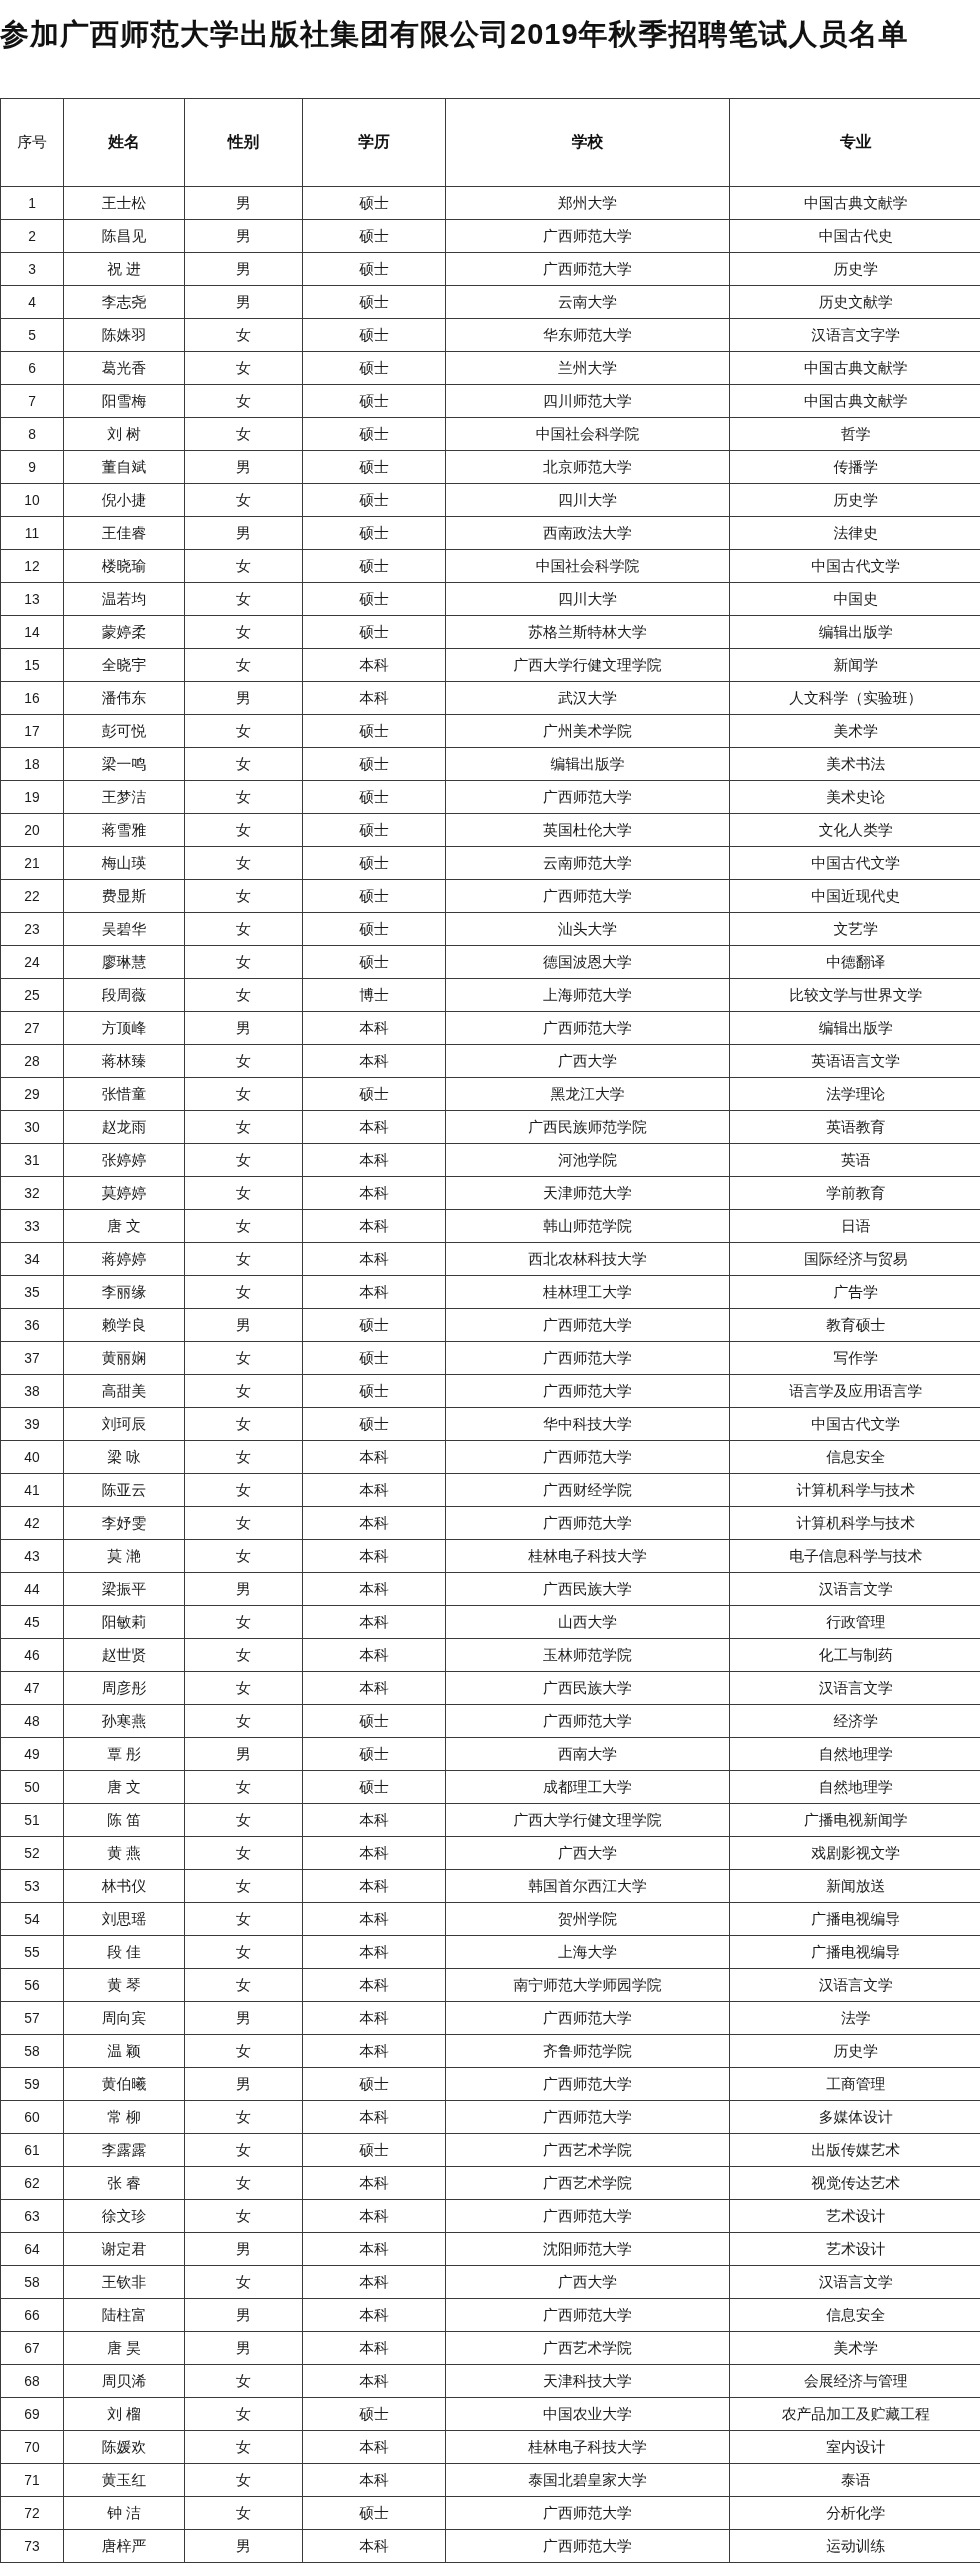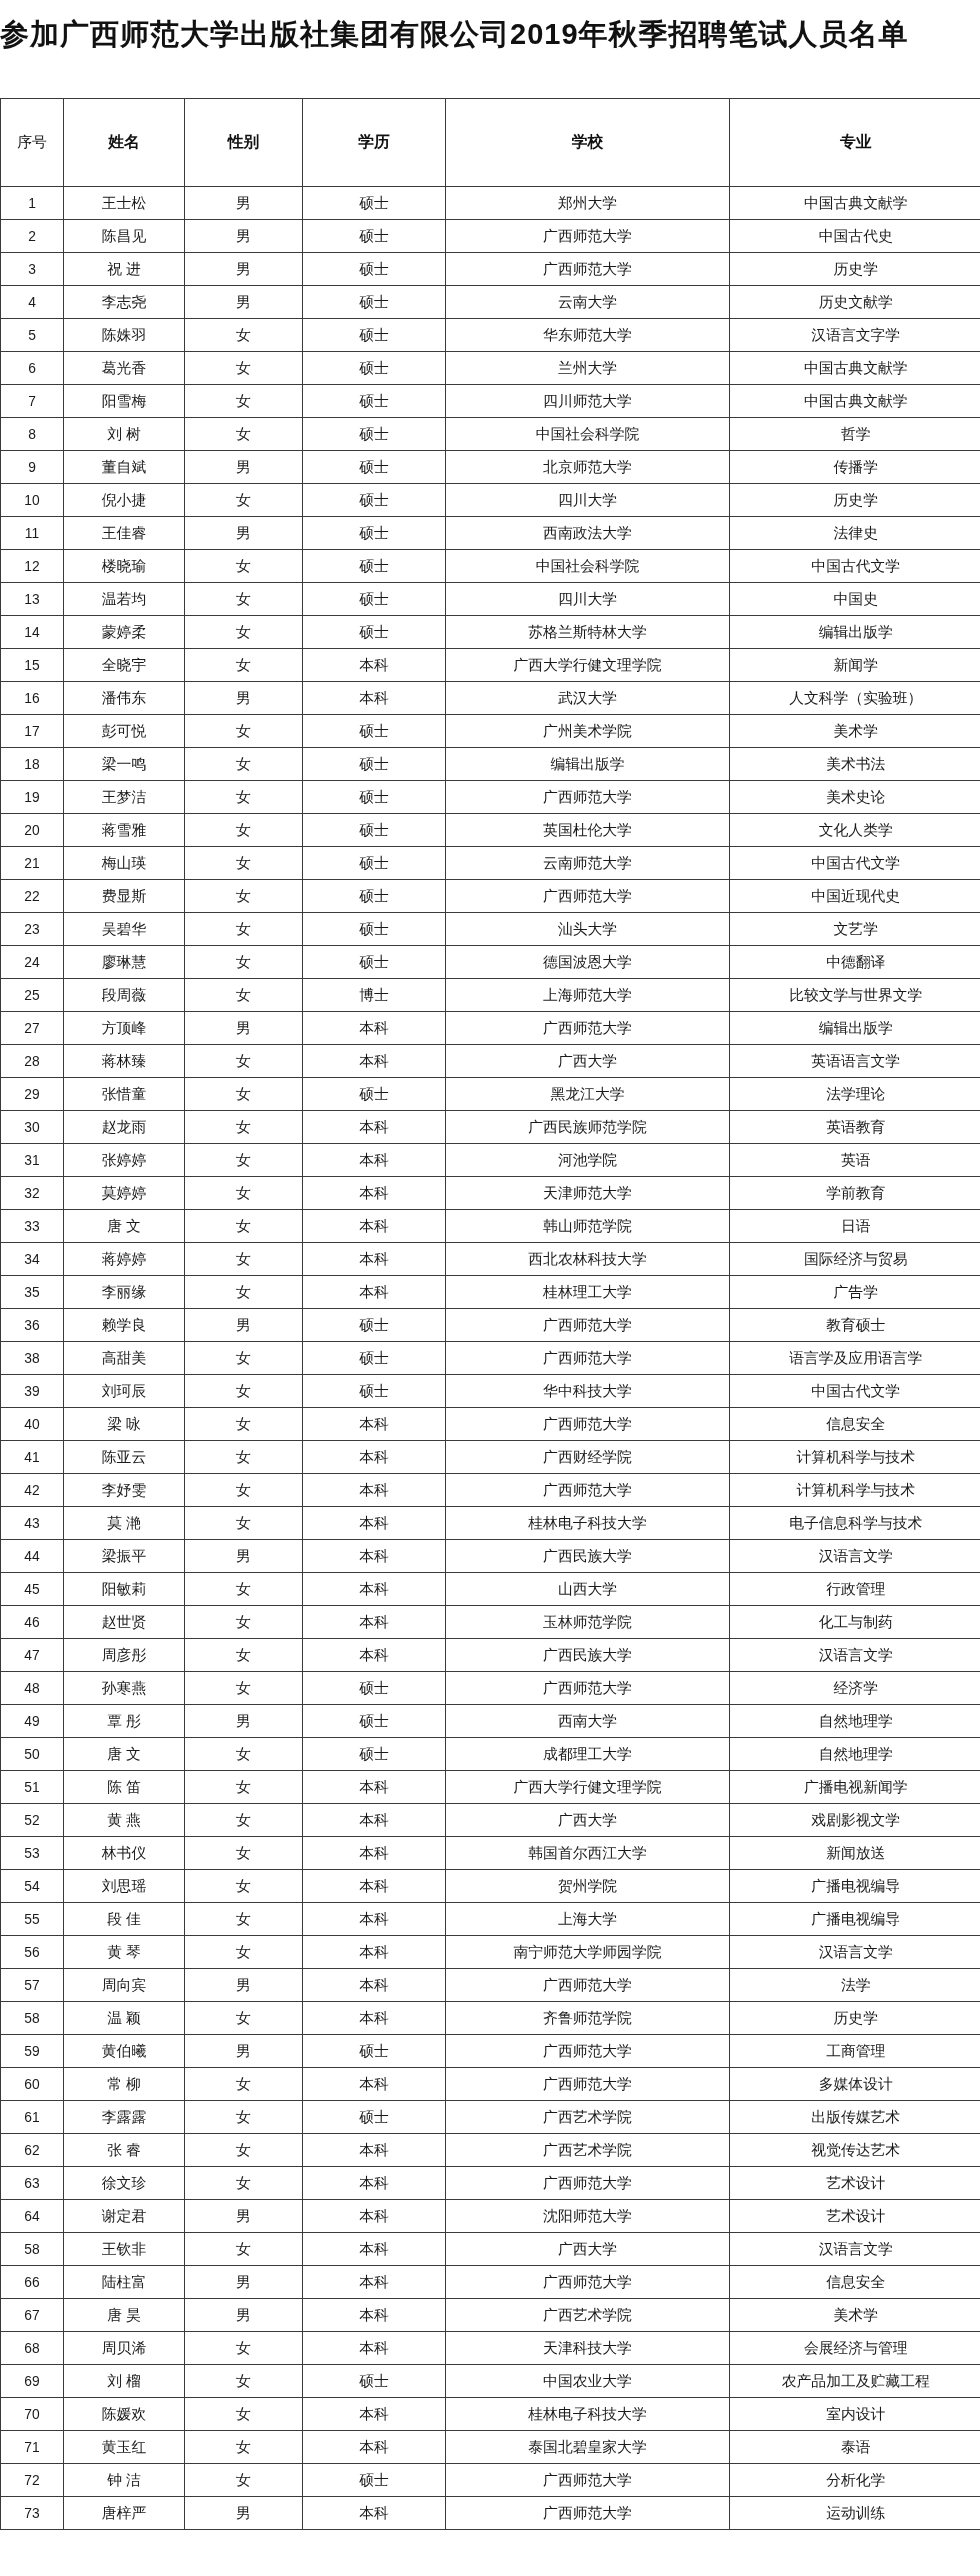--- a/index.html
+++ b/index.html
@@ -384,20 +384,28 @@
 
   <tr>
     <td class="c-seq">36</td>
     <td>赖学良</td>
     <td>男</td>
     <td>硕士</td>
     <td>广西师范大学</td>
     <td>教育硕士</td>
   </tr>
 
+  <tr>
+    <td class="c-seq">37</td>
+    <td>黄丽娴</td>
+    <td>女</td>
+    <td>硕士</td>
+    <td>广西师范大学</td>
+    <td>写作学</td>
+  </tr>
 
   <tr>
     <td class="c-seq">38</td>
     <td>高甜美</td>
     <td>女</td>
     <td>硕士</td>
     <td>广西师范大学</td>
     <td>语言学及应用语言学</td>
   </tr>
 

